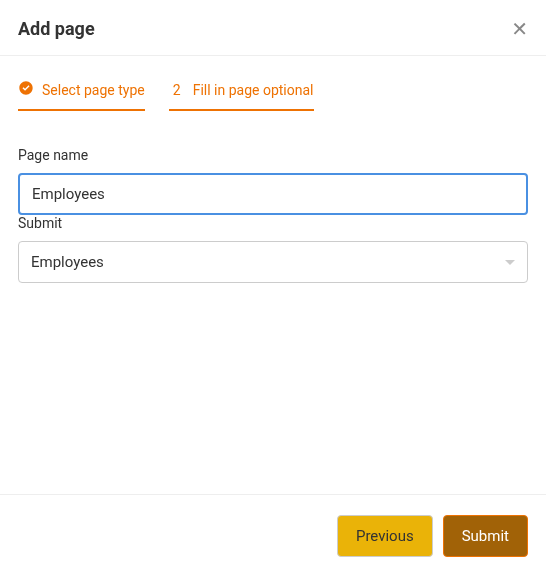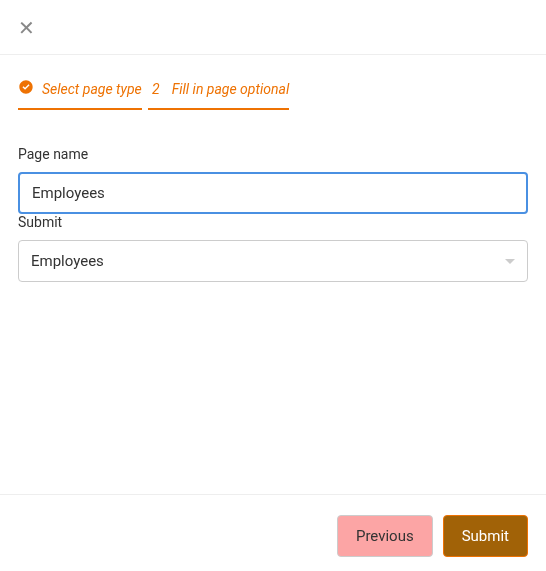--- a/index.html
+++ b/index.html
@@ -32,23 +32,22 @@
     padding: 0;
   }
   .divider {
     border-top: 1px solid #eee;
   }
   .content {
     padding: 24px 18px 0 18px;
   }
   .steps {
     display: flex;
-    gap: 6px;
+    gap: 24px;
     margin-bottom: 36px;
-    font-style: italic;
   }
   .step {
     display: flex;
     align-items: center;
     gap: 8px;
     color: #ee7203;
     font-size: 14px;
     padding-bottom: 10px;
     border-bottom: 2px solid #ee7203;
     cursor: pointer;
@@ -125,34 +124,35 @@
   }
   .btn {
     height: 42px;
     padding: 0 18px;
     border-radius: 4px;
     font-size: 15px;
     cursor: pointer;
     font-family: inherit;
   }
   .btn-secondary {
-    background: #fca5a5;
+    background: #eab308;
     border: 1px solid #ccc;
     color: #333;
   }
   .btn-primary {
     background: #a16207;
     border: 1px solid #ee7203;
     color: #fff;
   }
 </style>
 </head>
 <body>
 
 <div class="header">
+  <h2>Add page</h2>
   <button class="close-btn">
     <span>✕</span>
   </button>
 </div>
 
 <div class="divider"></div>
 
 <div class="content">
 
   <div class="steps">

